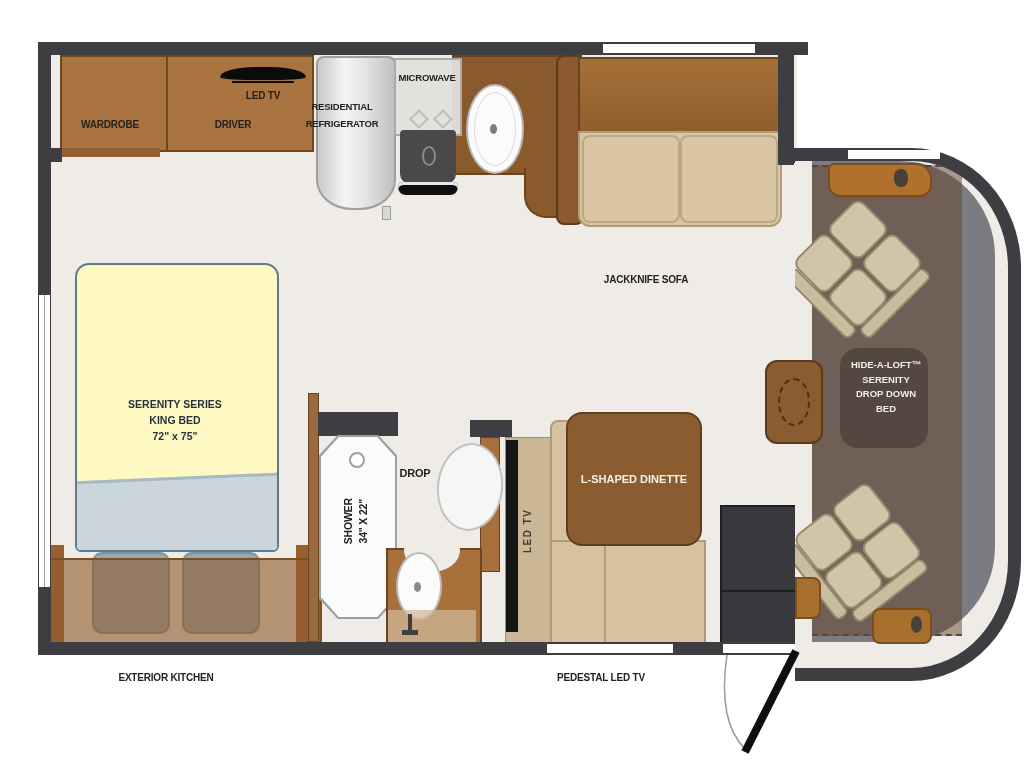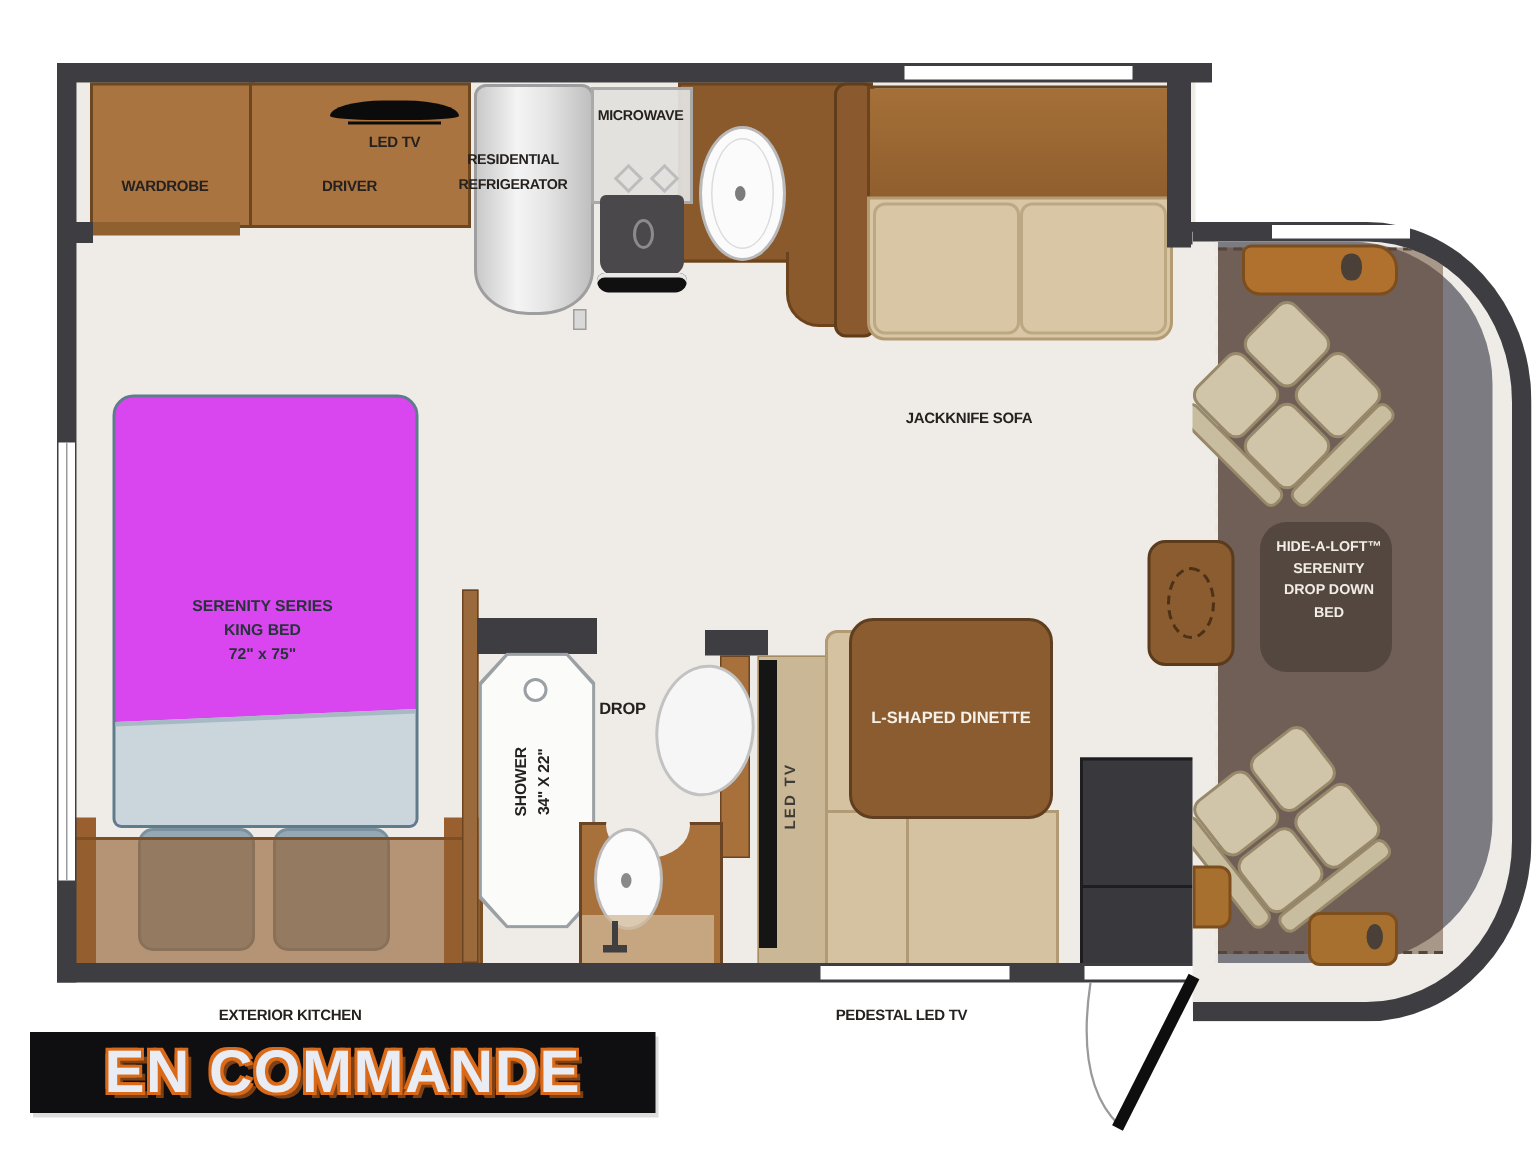--- a/index.html
+++ b/index.html
@@ -12,21 +12,21 @@
   .window{position:absolute;background:#ffffff;}
   .winline{position:absolute;background:#9a9a9a;}
   
   .label{position:absolute;font-weight:bold;color:#25211e;text-align:center;
          white-space:nowrap;letter-spacing:-0.2px;line-height:1.15;}
   .sz9{font-size:9.5px;} .sz10{font-size:10px;} .sz11{font-size:11px;}
   
   .brown{background:#aa7440;border:2px solid #6d471f;}
   .counter{background:#8a5a2c;border:2px solid #6b431d;}
   
-  .bed{position:absolute;left:75px;top:263px;width:200px;height:285px;background:#d946ef;
+  .bed{position:absolute;left:75px;top:263px;width:200px;height:285px;background:#fef9c3;
        border:2px solid #5f7c8c;border-radius:14px 14px 6px 6px;overflow:hidden;}
   .bedfoot{position:absolute;left:-10px;top:212px;width:222px;height:95px;background:#cbd6dc;
            border-top:3px solid #a7bac3;transform:rotate(-2.5deg);}
   .bedtext{position:absolute;left:0;top:132px;width:196px;text-align:center;font-weight:bold;
            color:#27333a;font-size:10.5px;line-height:1.5;}
   .pillow{position:absolute;width:74px;height:78px;background:#95a9b4;border:2px solid #7b919d;border-radius:10px;}
   .extcol{position:absolute;width:24px;height:97px;background:#9a5f2e;}
   .extoverlay{position:absolute;left:40px;top:558px;width:278px;height:84px;
               background:rgba(146,94,47,0.62);border:2px solid #7d4f24;}
   
@@ -257,20 +257,17 @@
     <div style="margin-top:6px;">REFRIGERATOR</div>
   </div>
   <div class="label sz9" style="left:377px;top:73px;width:100px;">MICROWAVE</div>
   <div class="label sz10" style="left:571px;top:242px;width:150px;margin-top:32px;">JACKKNIFE SOFA</div>
   <div class="label sz11" style="left:390px;top:467px;width:50px;">DROP</div>
   <div class="label rot" style="left:286px;top:506px;width:140px;font-size:10.5px;line-height:1.45;">
     <div>SHOWER</div>
     <div>34" X 22"</div>
   </div>
   <div class="label rot" style="left:473px;top:525px;width:110px;font-size:10px;letter-spacing:1.5px;color:#3f3b36;">LED TV</div>
-  <div class="label sz10" style="left:91px;top:672px;width:150px;text-align:right;">EXTERIOR KITCHEN</div>
+  <div class="label sz10" style="left:91px;top:672px;width:150px;">EXTERIOR KITCHEN</div>
   <div class="label sz10" style="left:526px;top:672px;width:150px;">PEDESTAL LED TV</div>
 
-  <div class="banner">
-    <span class="bannertext">EN COMMANDE</span>
-  </div>
 
 </div>
 
 </body></html>

